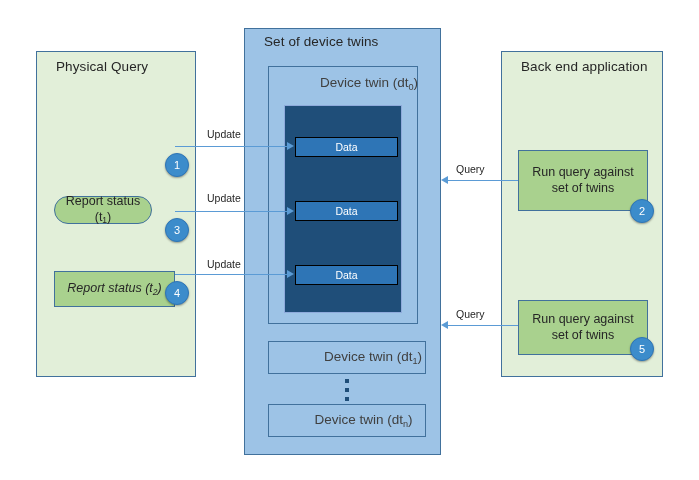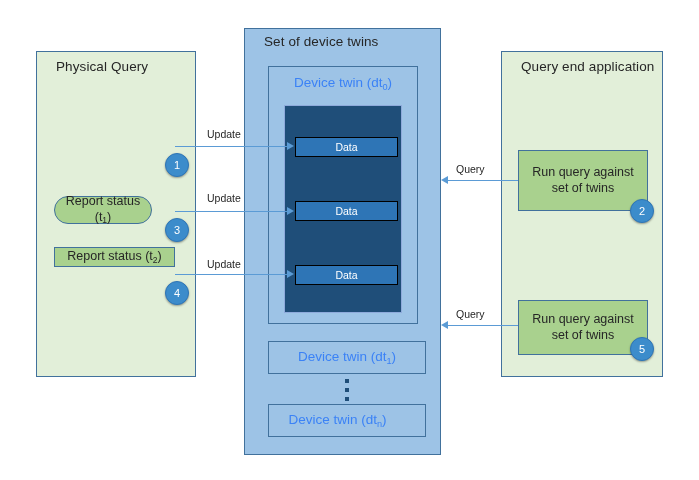--- a/index.html
+++ b/index.html
@@ -44,21 +44,22 @@
   .twin-panel {
     background: #9dc3e6;
     border: 1px solid #41719c;
   }
   .twin-label {
     position: absolute;
     left: 0;
     right: 0;
     text-align: center;
     font-size: 13.5px;
-    color: #3b82f6;
+    color: #404040;
+    padding-left: 26px;
   }
   
   .props-panel {
     background: #1f4e79;
     border: 1px solid #8eaadb;
   }
   .props-title {
     position: absolute;
     left: 0;
     right: 0;
@@ -162,21 +163,21 @@
   </div>
   <div class="container-title" style="left:36px; top:59px; width:160px;">Physical Query</div>
 
   <div class="step-circle" style="left:165px; top:153px;">1</div>
 
   <div class="box action-box" style="left:54px; top:196px; width:98px; height:28px;border-radius:14px;">
     <span><span>Report status (t</span><sub>1</sub><span>)</span></span>
   </div>
   <div class="step-circle" style="left:165px; top:218px;">3</div>
 
-  <div class="box action-box" style="left:54px; top:247px; width:121px; height:20px;">
+  <div class="box action-box" style="left:54px; top:271px; width:121px; height:36px;font-style:italic;">
     <span><span>Report status (t</span><sub>2</sub><span>)</span></span>
   </div>
   <div class="step-circle" style="left:165px; top:281px;">4</div>
 
   <div class="box container-blue" style="left:244px; top:28px; width:197px; height:427px;">
   </div>
   <div class="container-title" style="left:244px; top:34px; width:197px;">Set of device twins</div>
 
   <div class="box twin-panel" style="left:268px; top:66px; width:150px; height:258px;">
   </div>
@@ -204,21 +205,21 @@
   </div>
 
   <div class="box twin-panel" style="left:268px; top:404px; width:158px; height:33px;">
   </div>
   <div class="twin-label" style="left:268px; top:412px; width:139px;">
     <span>Device twin (dt</span><sub>n</sub><span>)</span>
   </div>
 
   <div class="box container-green" style="left:501px; top:51px; width:162px; height:326px;">
   </div>
-  <div class="container-title" style="left:501px; top:59px; width:162px;">Query end application</div>
+  <div class="container-title" style="left:501px; top:59px; width:162px;">Back end application</div>
 
   <div class="box action-box" style="left:518px; top:150px; width:130px; height:61px;">
     <span><span>Run query against</span><br><span>set of twins</span></span>
   </div>
   <div class="step-circle" style="left:630px; top:199px;">2</div>
 
   <div class="box action-box" style="left:518px; top:300px; width:130px; height:55px;">
     <span><span>Run query against</span><br><span>set of twins</span></span>
   </div>
   <div class="step-circle" style="left:630px; top:337px;">5</div>

